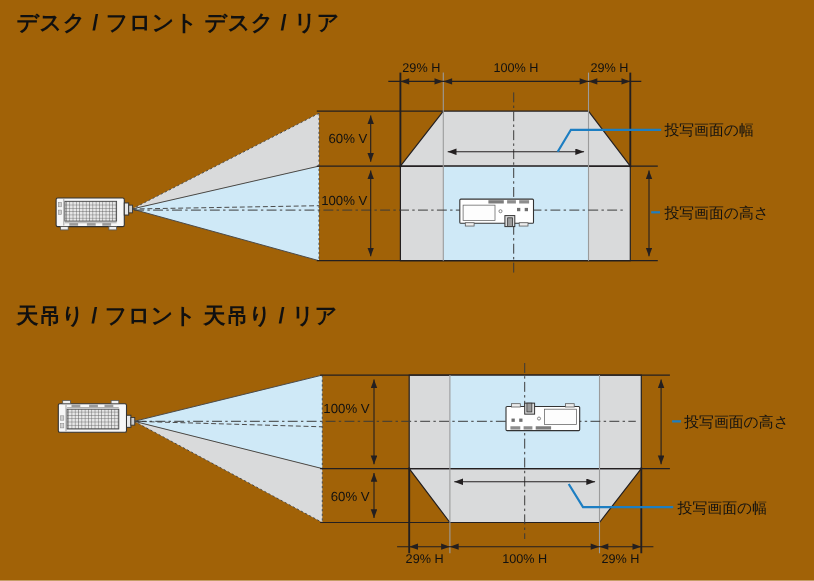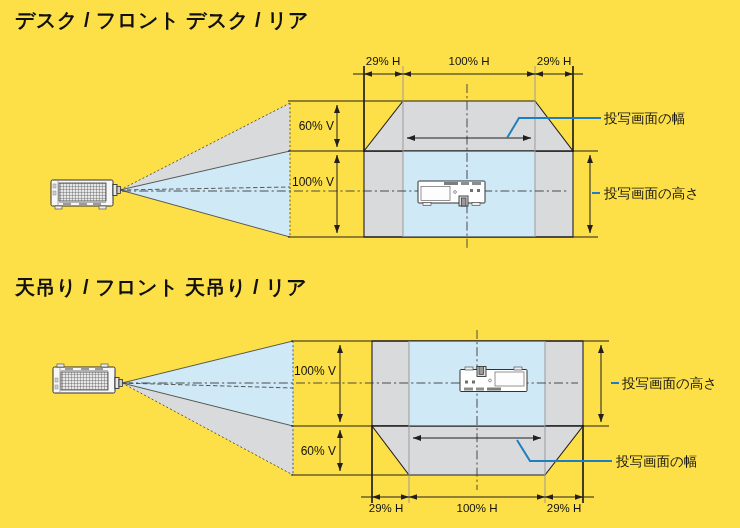--- a/index.html
+++ b/index.html
@@ -1,16 +1,16 @@
 <!DOCTYPE html>
 <html><head>
 <meta charset="utf-8">
 <style>
   html,body{margin:0;padding:0;background:#ffffff;}
-  #stage{position:relative;width:740px;height:528px;background:#fde047;overflow:hidden;
+  #stage{position:relative;width:740px;height:528px;background:#a16207;overflow:hidden;
          font-family:"Liberation Sans",sans-serif;}
   #stage svg{position:absolute;left:0;display:block;}
   #svg-top{top:0;}
   #svg-bottom{top:264px;}
 
   
   .k1{stroke:#231f20;stroke-width:1.1;fill:none;}
   .k2{stroke:#231f20;stroke-width:1.7;fill:none;}
   .kg{stroke:#9b9b9b;stroke-width:1;fill:none;}
   .kc{stroke:#3a3a3a;stroke-width:.9;fill:none;}

